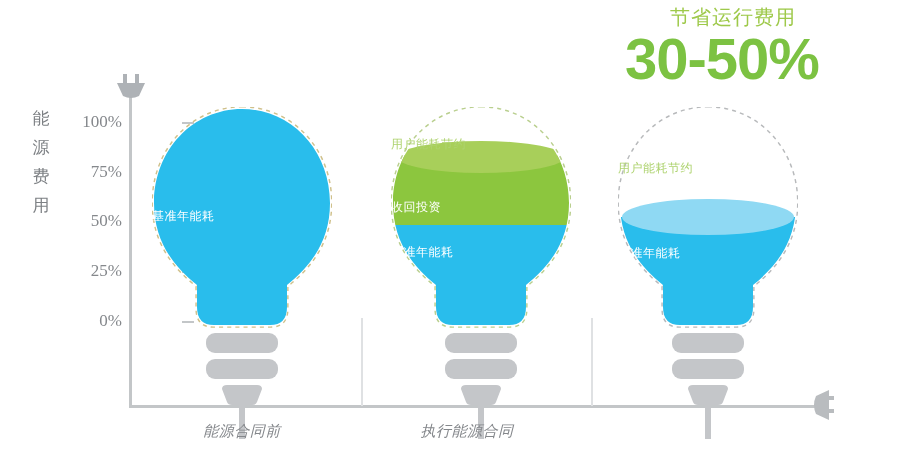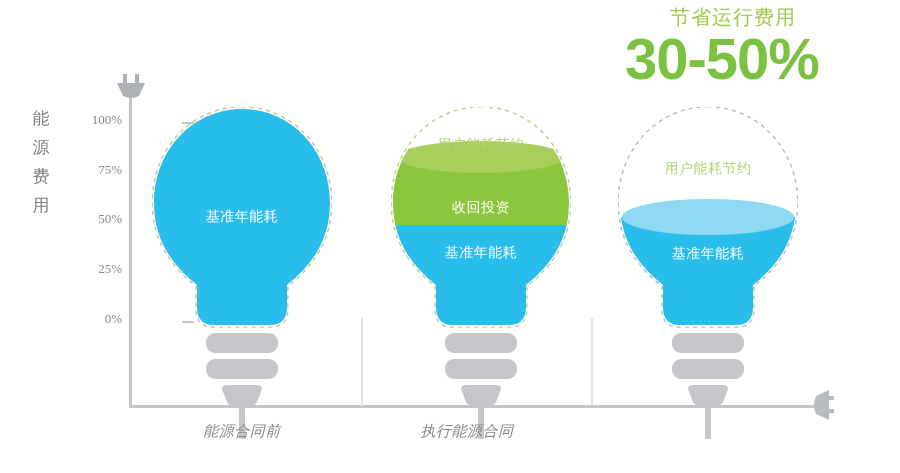--- a/index.html
+++ b/index.html
@@ -62,21 +62,21 @@
     color: #7d8084;
     line-height: 29px;
     text-align: center;
     letter-spacing: 0;
   }
   .tick-label {
     position: absolute;
     right: 0;
     width: 62px;
     text-align: right;
-    font-size: 13px;
+    font-size: 17px;
     color: #85888c;
     font-family: "Liberation Serif", "DejaVu Serif", serif;
   }
   .tick-wrap { position: absolute; left: 60px; width: 62px; height: 0; }
   .tick-mark {
     position: absolute;
     left: 122px;
     width: 12px; height: 2px;
     background: #c3c6c8;
   }
@@ -106,22 +106,21 @@
 
   .bulb-body {
     position: absolute;
     left: 0; top: 0;
     width: 100%; height: 100%;
   }
 
   .bulb-label {
     position: absolute;
     width: 100%;
-    text-align: center;
-    font-size: 14px;
+    font-size: 12px;
     color: #ffffff;
     line-height: 22px;
     letter-spacing: 0.5px;
     white-space: nowrap;
     pointer-events: none;
   }
   .bulb-label.saving {
     color: #aed36f;
   }
 

